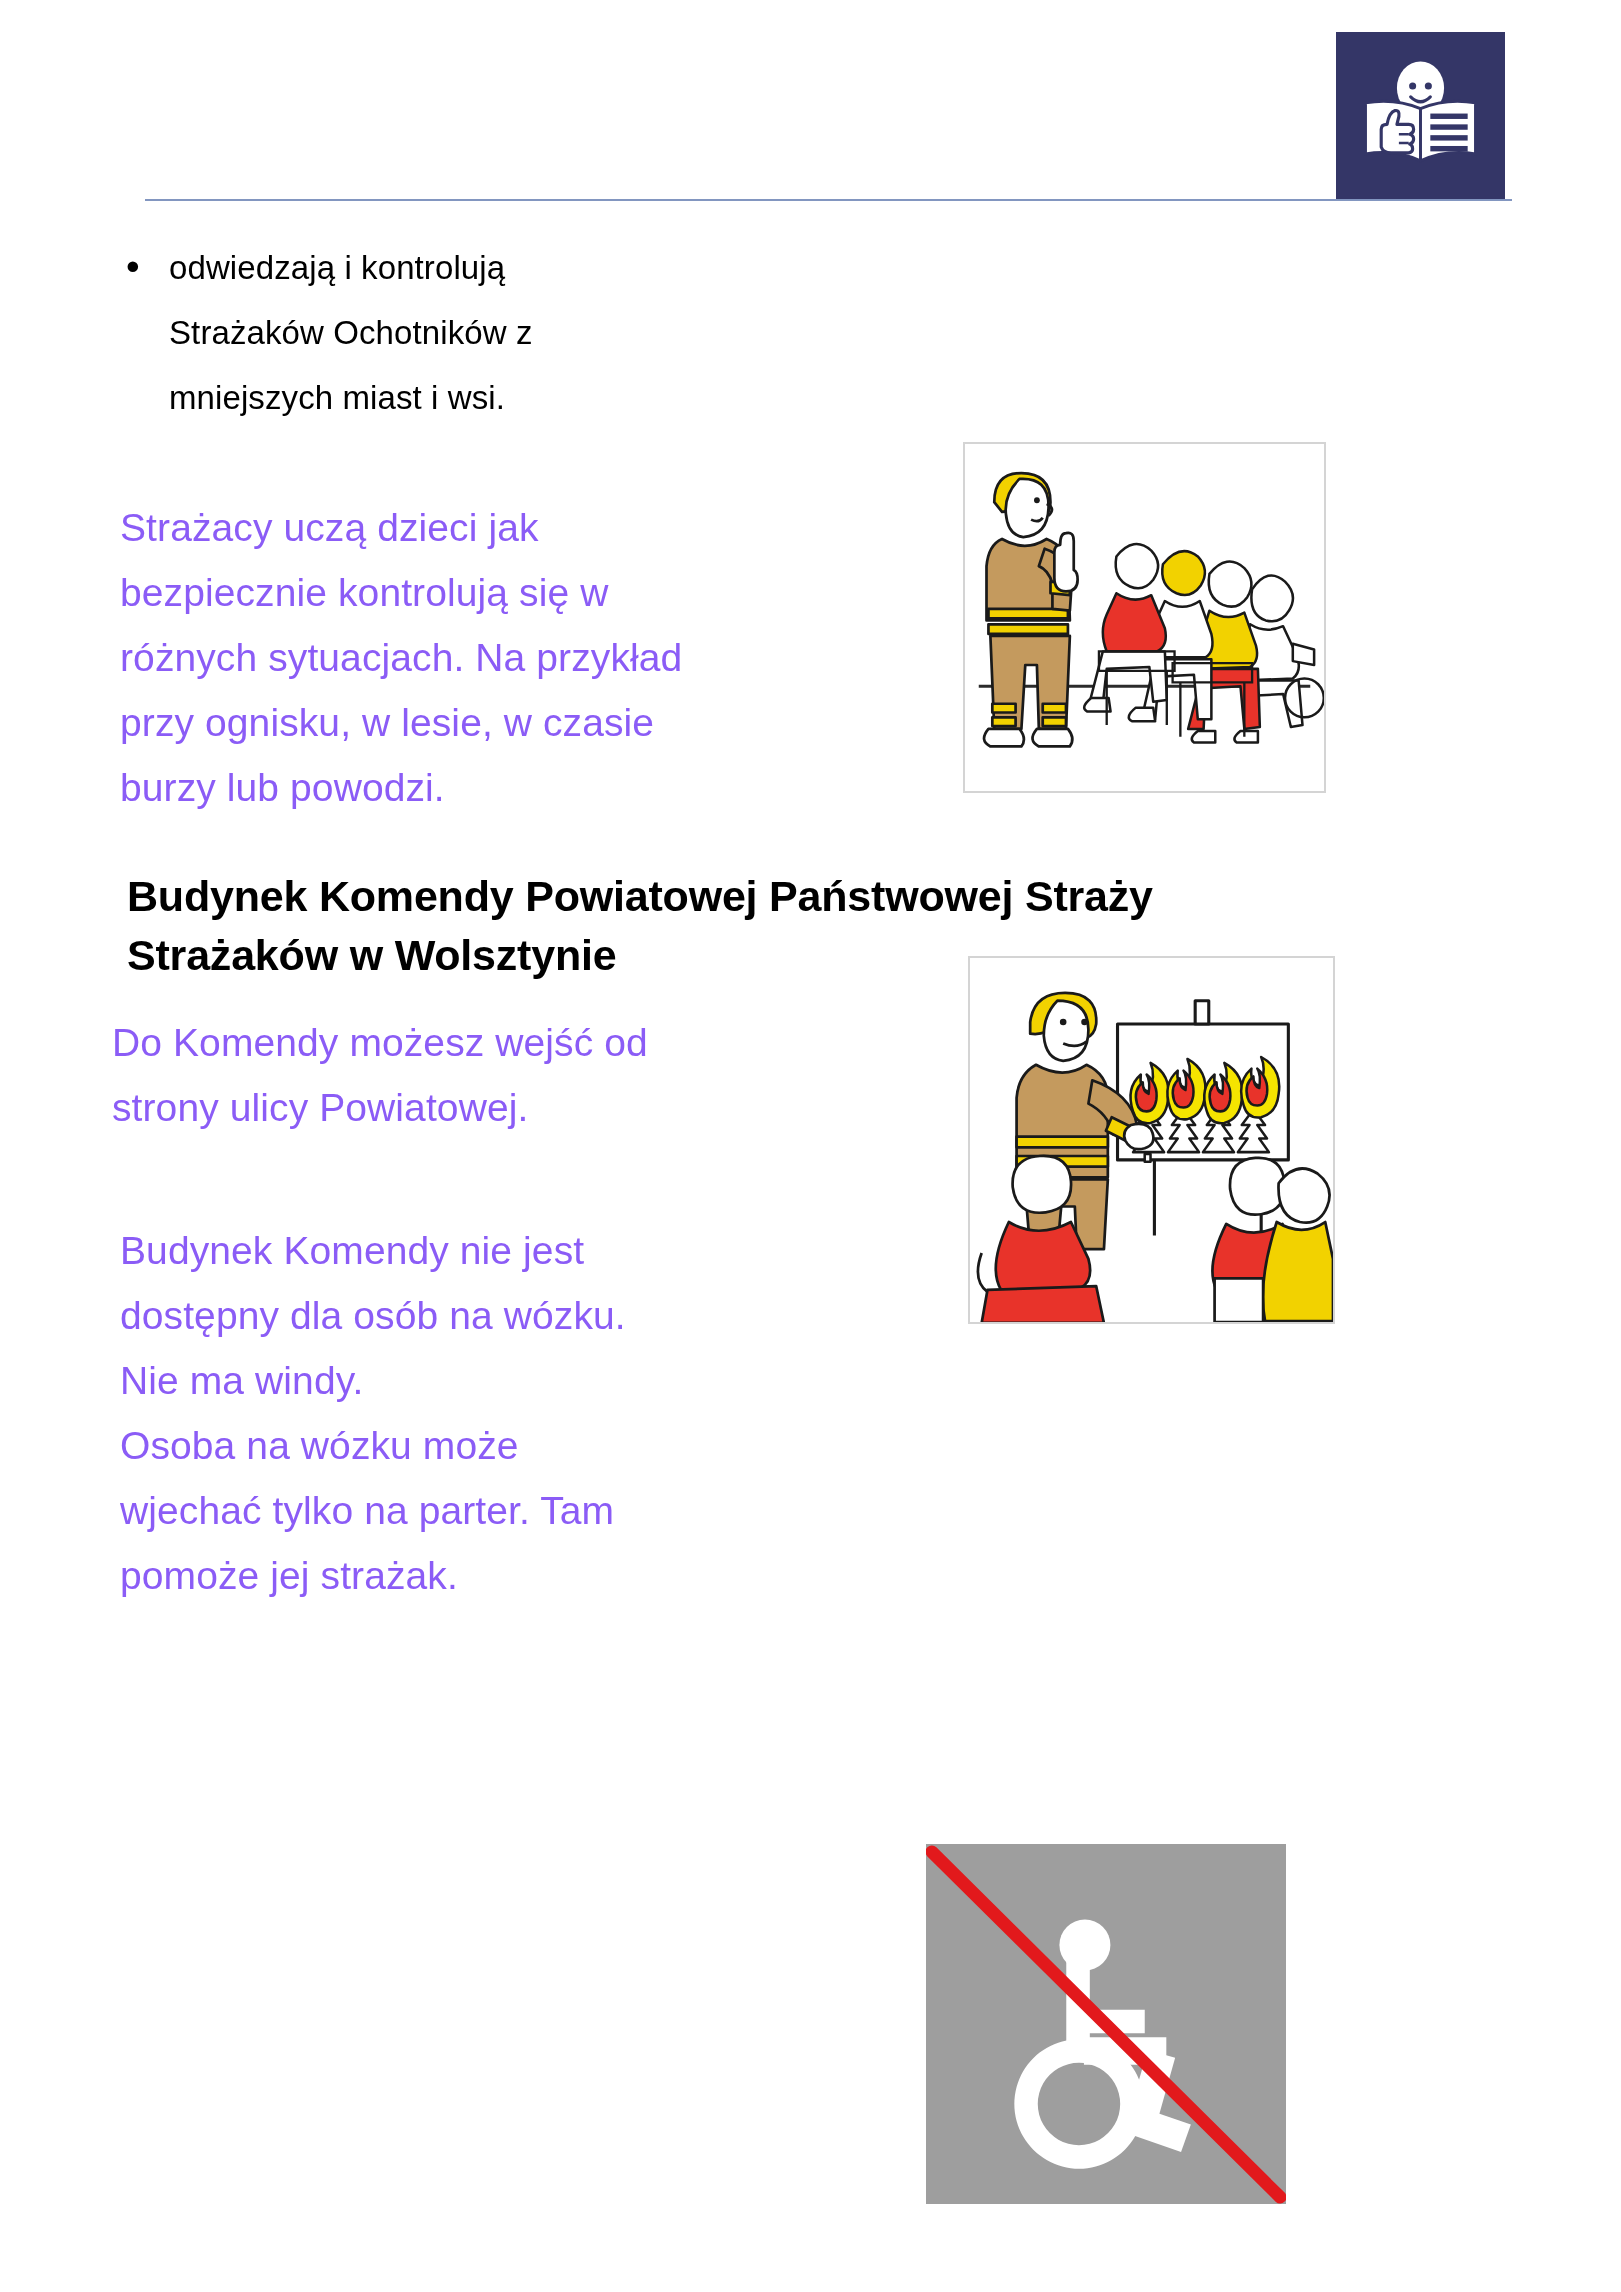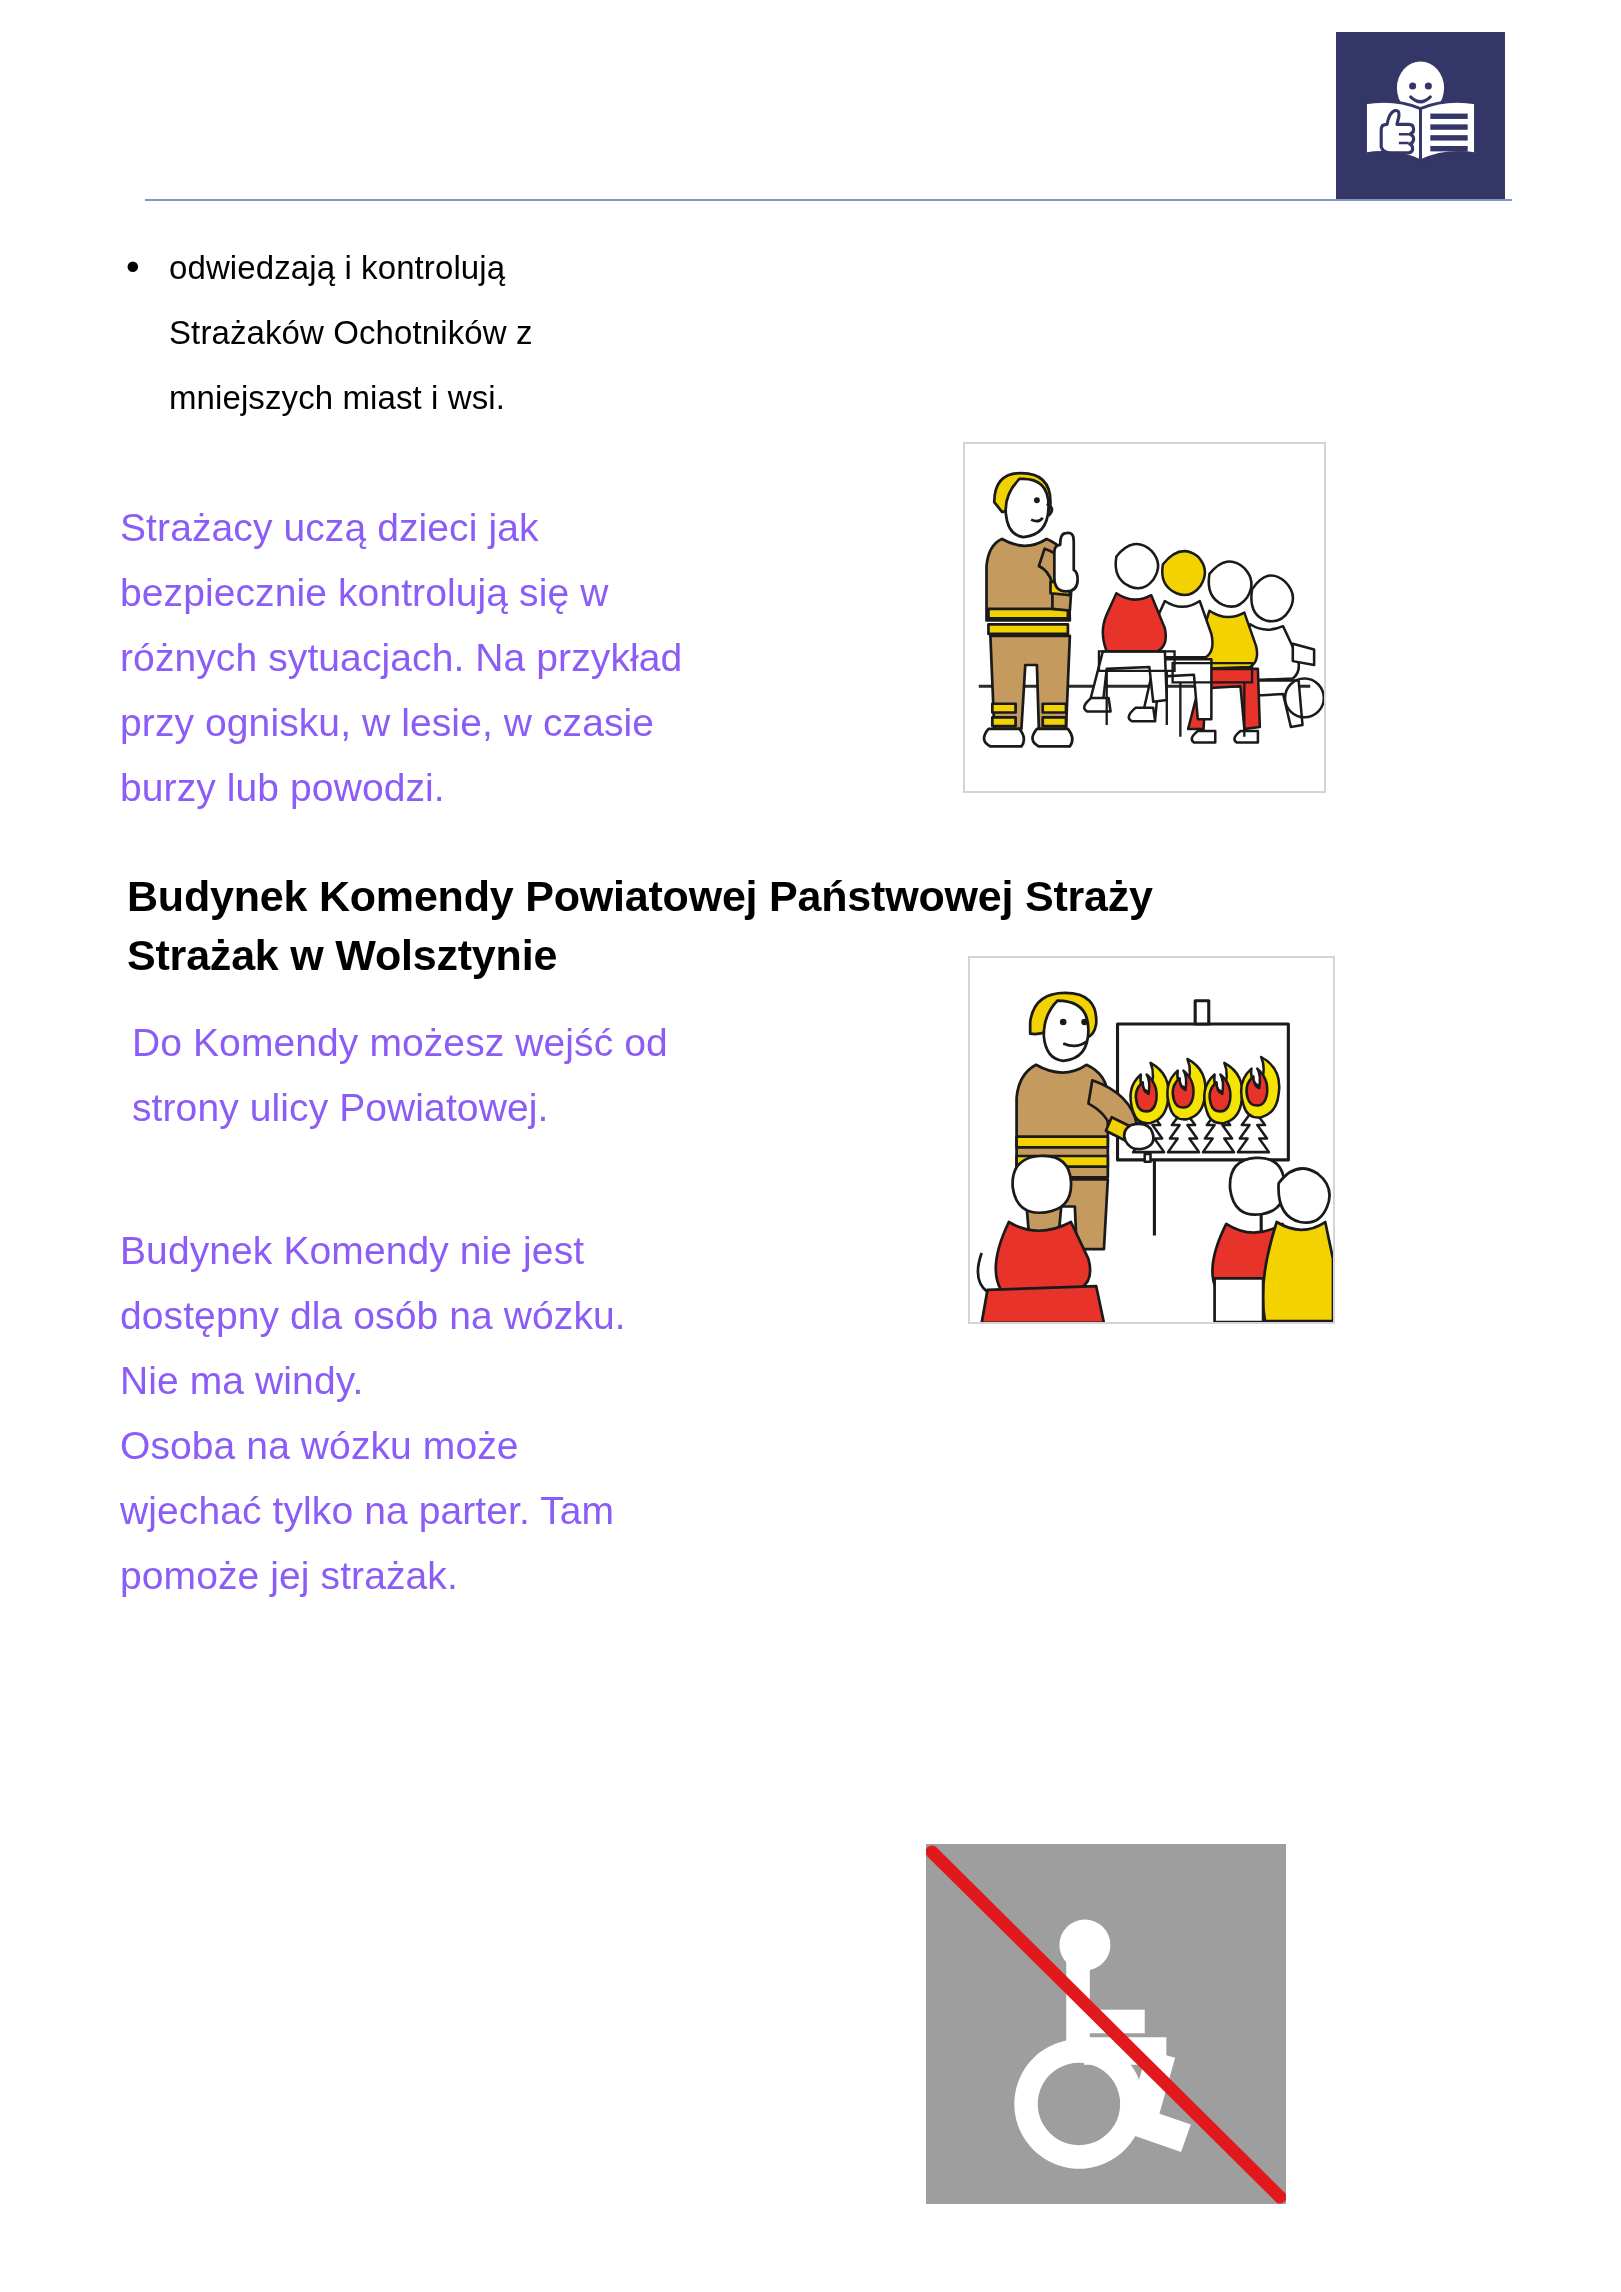--- a/index.html
+++ b/index.html
@@ -97,21 +97,21 @@
     font-size: 39px;
     line-height: 65px;
     letter-spacing: 0.1px;
     color: #8b5cf6;
   }
   .para .line {
     display: block;
     white-space: nowrap;
   }
   .para.p-strazacy { left: 120px; top: 289px; width: 745px; }
-  .para.p-wejscie  { left: 132px; top: 804px; width: 745px; }
+  .para.p-wejscie  { left: 112px; top: 804px; width: 745px; }
   .para.p-dostep   { left: 120px; top: 1012px; width: 745px; }
 
   
   .doc-heading {
     position: absolute;
     left: 127px;
     top: 632px;
     width: 1362px;
     text-align: left;
     font-size: 43px;
@@ -340,21 +340,21 @@
           <path d="M318 232 q18 -24 40 -10 q18 14 10 34 q-8 20 -28 16 q-24 -6 -22 -40 Z" fill="#ffffff"></path>
           <path d="M316 272 q26 16 50 0 l8 38 l0 64 l-70 0 q-8 -40 12 -102 Z" fill="#f2d200"></path>
           <path d="M252 330 l50 0 l0 45 l-50 0 Z" fill="#ffffff"></path>
         </g>
       </svg>
       <span class="sr-only">Strażak pokazuje na tablicy płonący las grupie siedzących osób</span>
     </div>
 
     <h1 class="doc-heading">
       <span class="line">Budynek Komendy Powiatowej Państwowej Straży</span>
-      <span class="line">Strażak w Wolsztynie</span>
+      <span class="line">Strażaków w Wolsztynie</span>
     </h1>
 
     <div class="para p-wejscie">
       <span class="line">Do Komendy możesz wejść od</span>
       <span class="line">strony ulicy Powiatowej.</span>
     </div>
 
     <div class="para p-dostep">
       <span class="line">Budynek Komendy nie jest</span>
       <span class="line">dostępny dla osób na wózku.</span>

